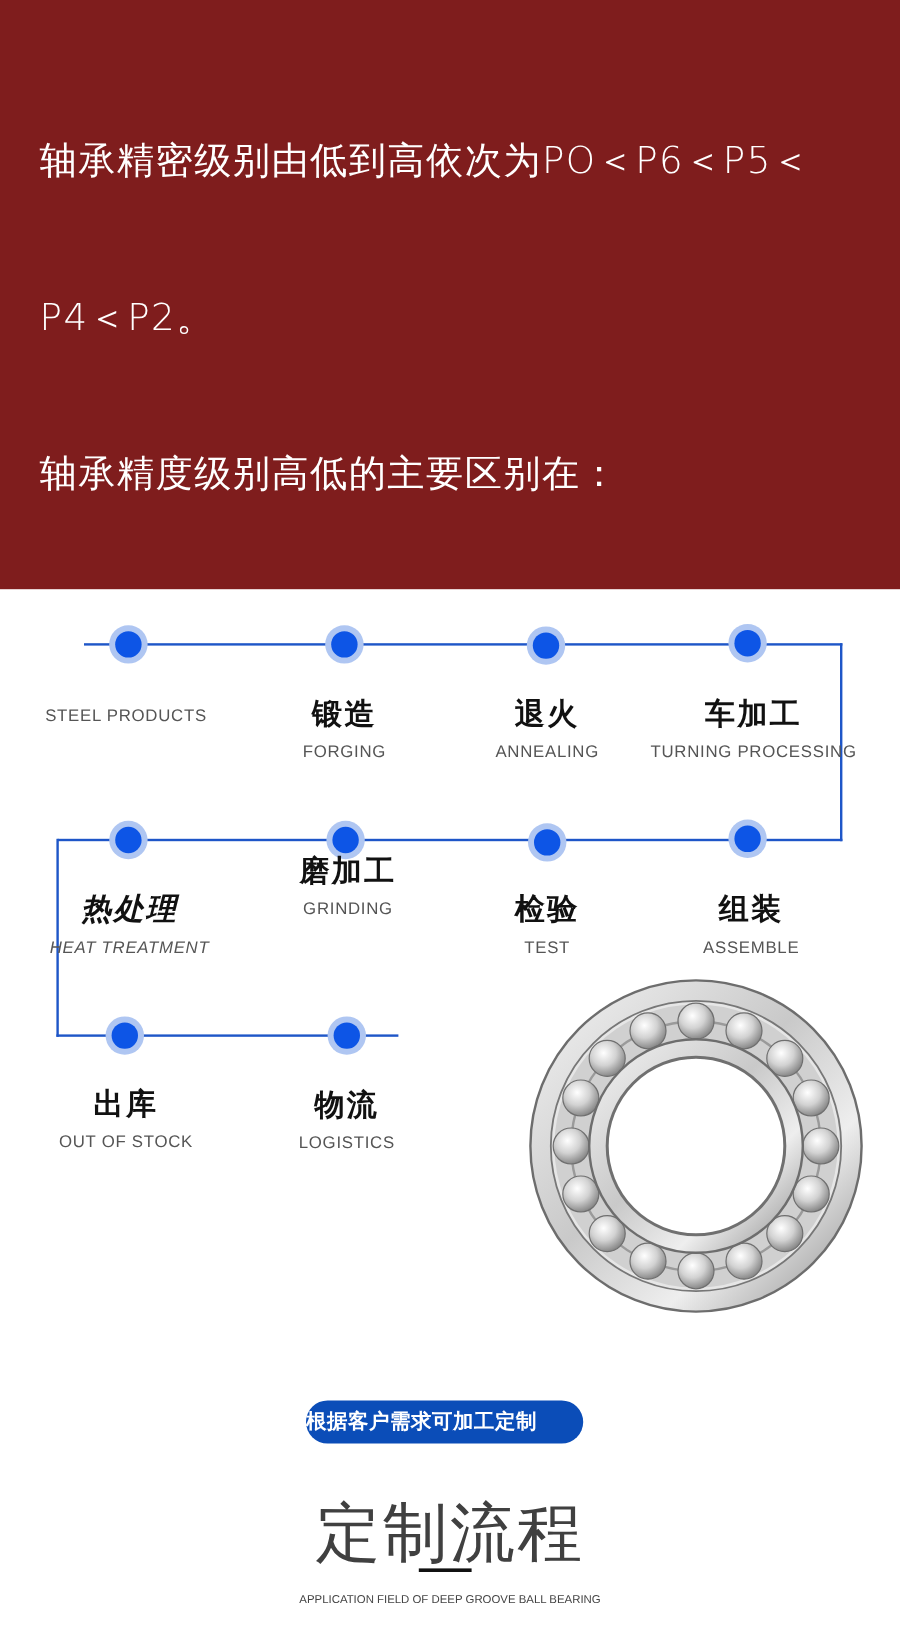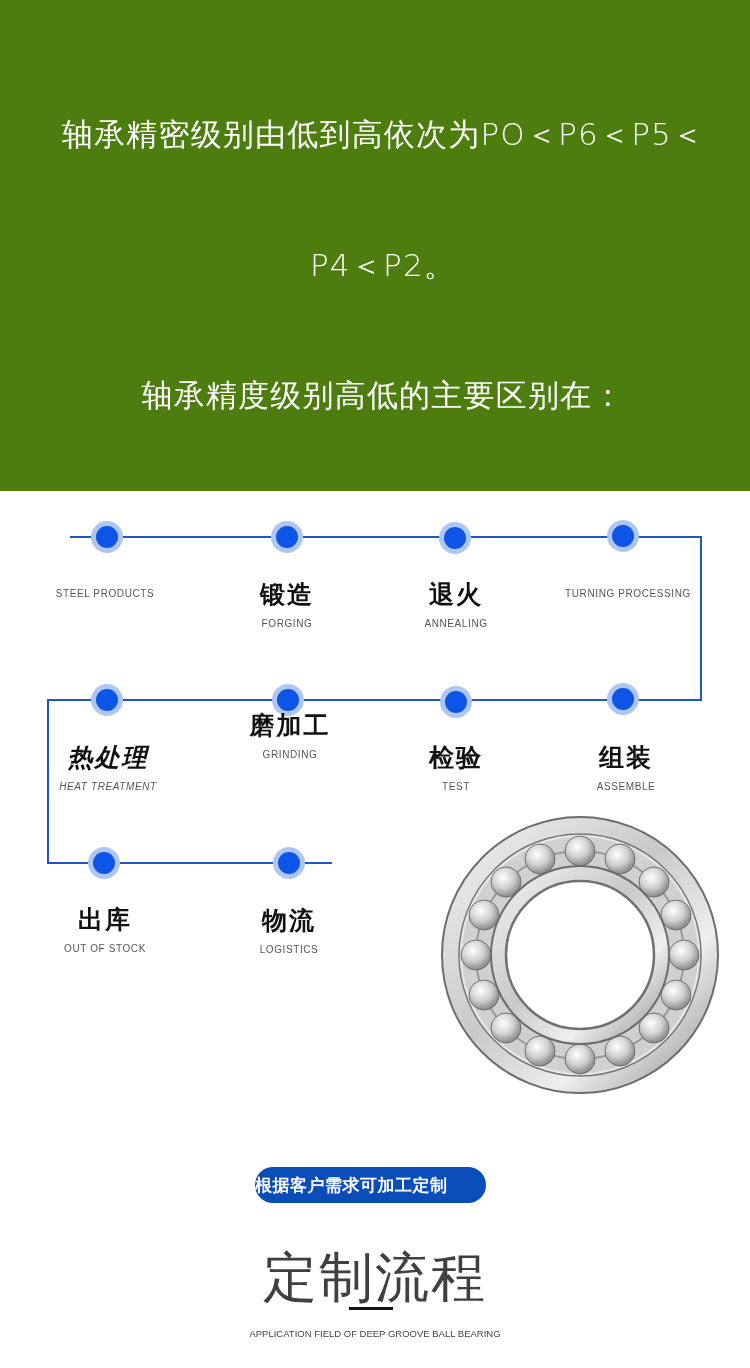--- a/index.html
+++ b/index.html
@@ -1,22 +1,21 @@
 <!DOCTYPE html>
 <html><head>
 <meta charset="utf-8">
 <style>
   * { margin: 0; padding: 0; box-sizing: border-box; }
   html, body { width: 750px; height: 1368px; background: #ffffff; overflow: hidden; }
   body { position: relative; font-family: "DejaVu Sans", sans-serif; }
 
   .hero {
     position: absolute; left: 0; top: 0; width: 750px; height: 491px;
-    background: #4d7c0f;
-    text-align: center;
+    background: #7f1d1d;
   }
   .hero-text {
     position: absolute; left: 33px; top: 26px; width: 700px;
     color: #ffffff; font-size: 31px; line-height: 43.5px; font-weight: 300;
     letter-spacing: 1.2px; white-space: pre-wrap;
     font-family: "DejaVu Sans", sans-serif;
   }
   .hero-text .line { display: block; white-space: nowrap; }
   .conn { position: absolute; background: #1E56C8; }
 
@@ -27,21 +26,21 @@
   }
   .dot::after {
     content: ""; position: absolute; left: 5px; top: 5px; width: 22px; height: 22px;
     border-radius: 50%; background: #0D55E6;
   }
   .node .zh {
     display: block; font-size: 25px; font-weight: bold; color: #111111;
     letter-spacing: 2px; line-height: 30px;
   }
   .node .en {
-    display: block; margin-top: 8px; font-size: 10px; color: #555555;
+    display: block; margin-top: 8px; font-size: 14px; color: #555555;
     letter-spacing: 0.6px; font-family: "Liberation Sans", sans-serif;
   }
 
   .bearing { position: absolute; left: 440px; top: 815px; width: 280px; height: 280px; }
 
   .badge {
     position: absolute; left: 255px; top: 1167px; width: 231px; height: 36px;
     border-radius: 18px; background: #0B4DB8; color: #ffffff;
     font-size: 17px; font-weight: bold; text-align: left; line-height: 36px;
     letter-spacing: 0.5px;
@@ -98,20 +97,21 @@
   </div>
   <div class="node" style="left:287px; top:580px;">
     <span class="zh">锻造</span>
     <span class="en">FORGING</span>
   </div>
   <div class="node" style="left:456px; top:580px;">
     <span class="zh">退火</span>
     <span class="en">ANNEALING</span>
   </div>
   <div class="node" style="left:628px; top:580px;">
+    <span class="zh">车加工</span>
     <span class="en">TURNING PROCESSING</span>
   </div>
 
   <div class="node" style="left:108px; top:743px;font-style:italic;">
     <span class="zh">热处理</span>
     <span class="en">HEAT TREATMENT</span>
   </div>
   <div class="node" style="left:290px; top:711px;">
     <span class="zh">磨加工</span>
     <span class="en">GRINDING</span>

